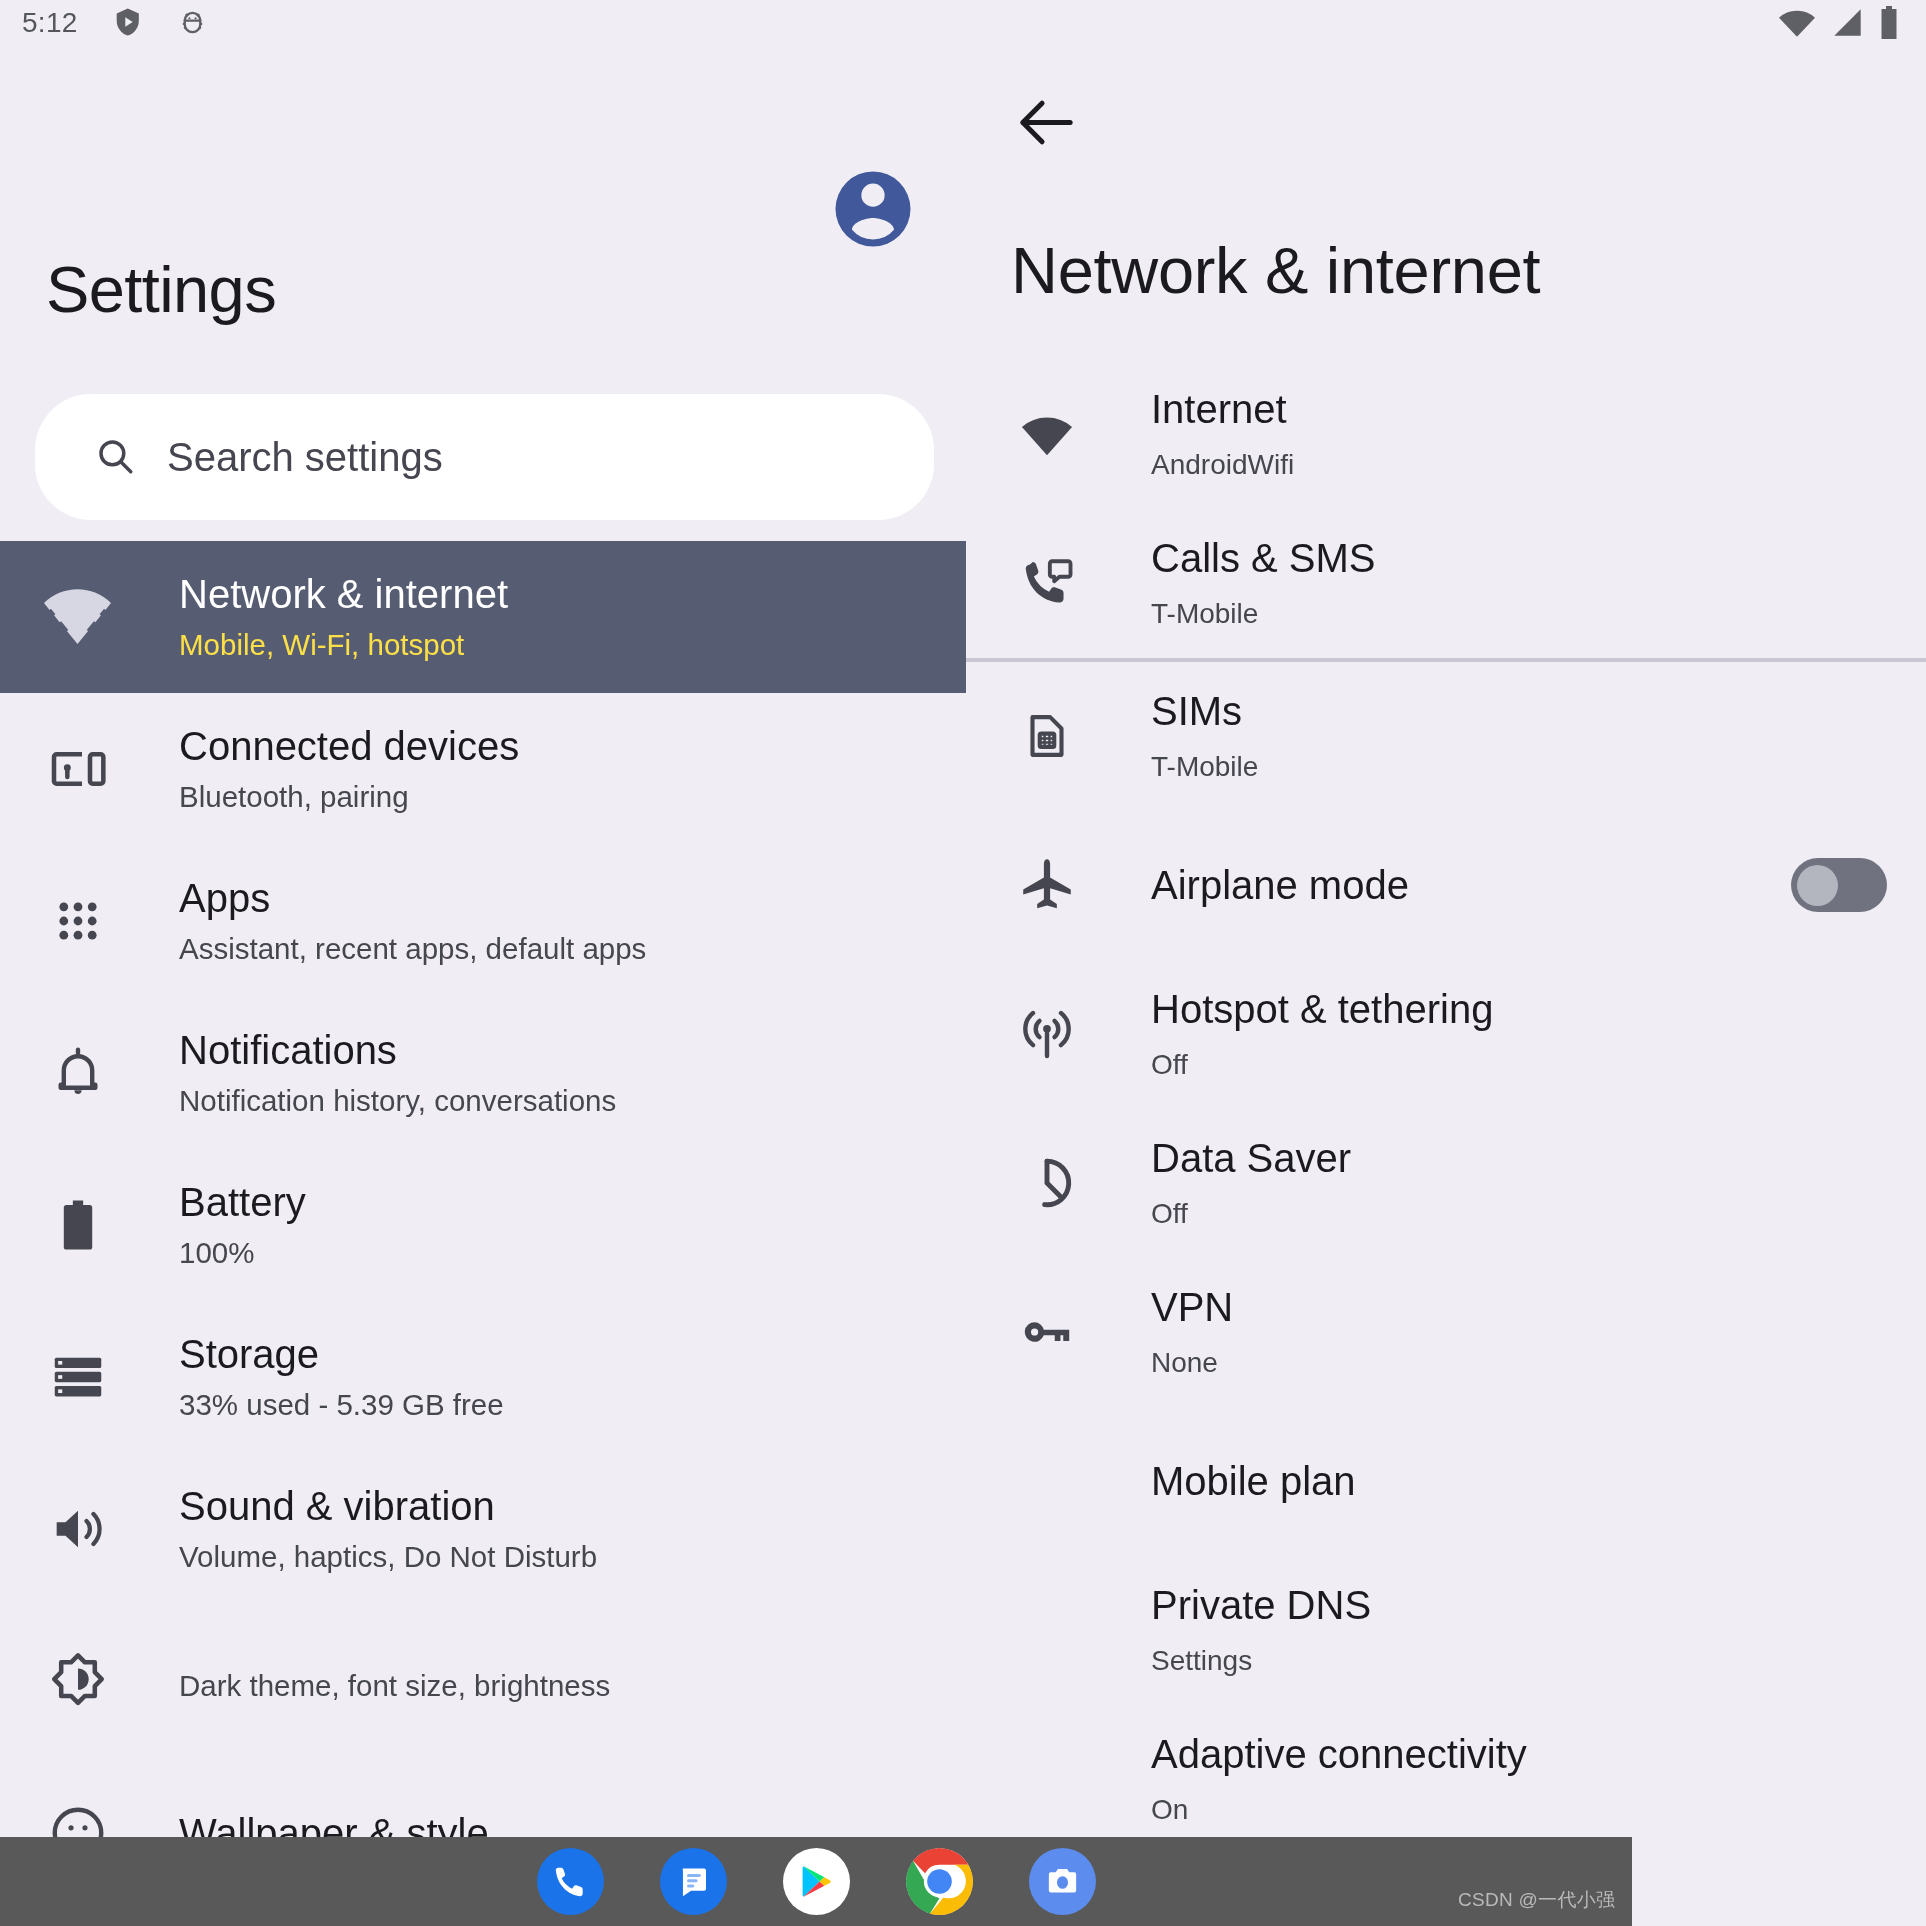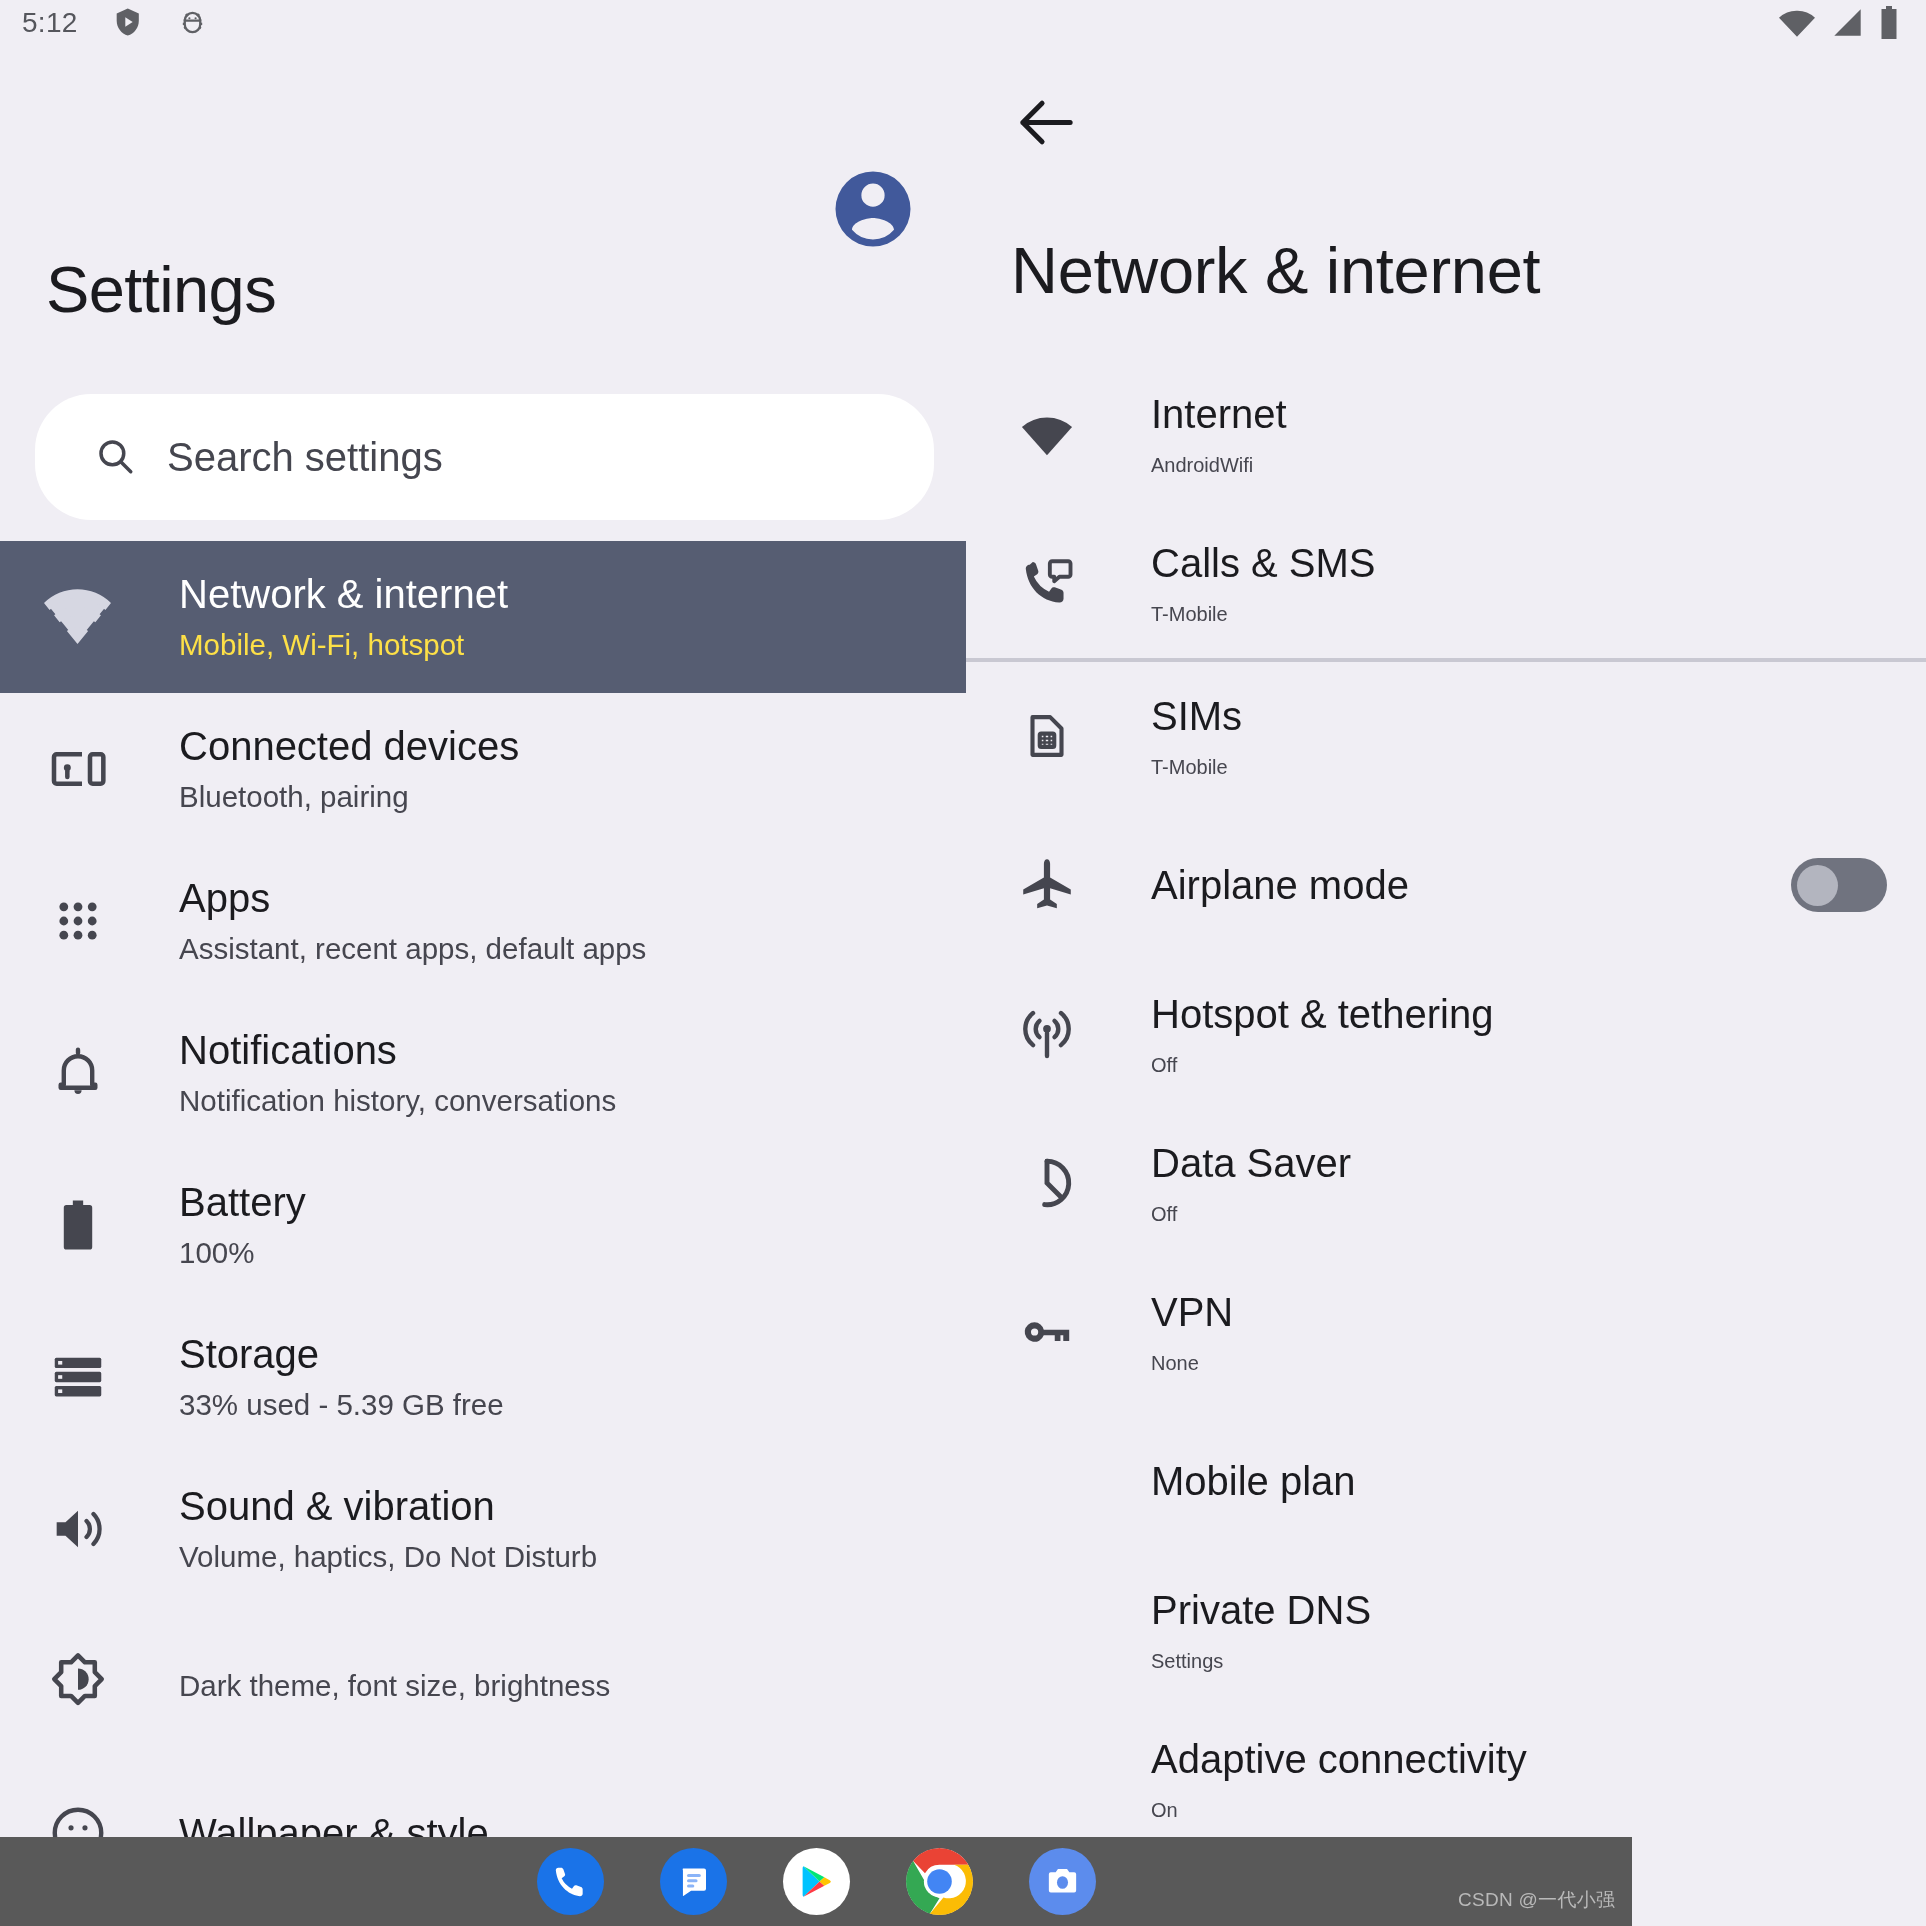--- a/index.html
+++ b/index.html
@@ -77,21 +77,21 @@
     position:relative; width:960px; min-height:149px;
     display:flex; align-items:center; padding-left:45px; padding-right:39px;justify-content:flex-end;
   }
   .r-icon {
     width:71px; min-width:71px; height:71px;
     display:flex; align-items:center; justify-content:center;
   }
   .r-text { margin-left:69px; flex:1; }
   .r-item.noicon .r-text { margin-left:140px; }
   .r-title { font-size:40px; color:#1b1b1f; line-height:1.12; white-space:nowrap; }
-  .r-sub { font-size:20px; color:#46464f; line-height:1.2; margin-top:16px; white-space:nowrap; }
+  .r-sub { font-size:28px; color:#46464f; line-height:1.2; margin-top:16px; white-space:nowrap; }
   .divider {
     width:960px; height:3.9px; background:#c9c8d2;
     margin-left:0;
   }
 
   
   .toggle {
     width:96px; height:54px; border-radius:27px; background:#70737f;
     position:relative; flex:0 0 auto; margin-left:auto; cursor:pointer;
   }

